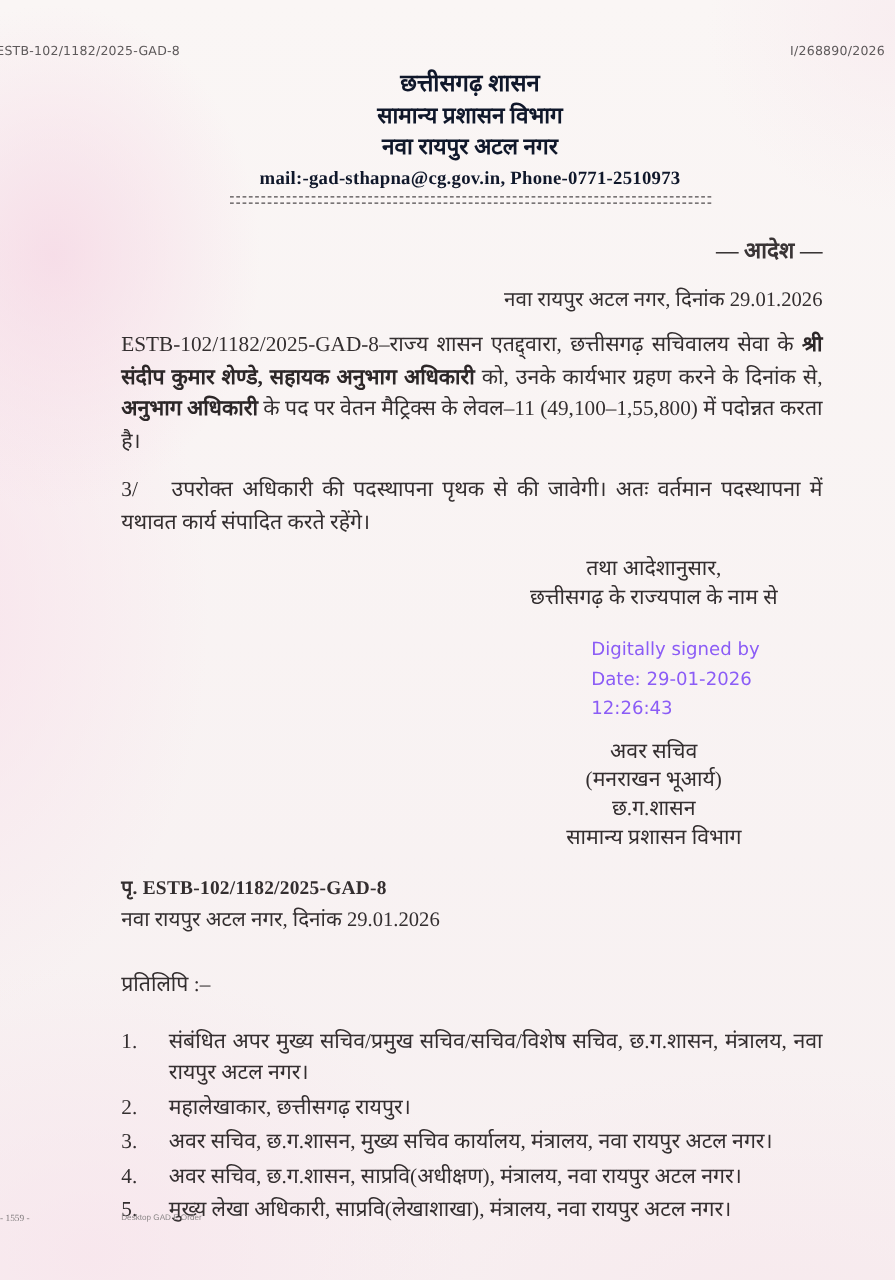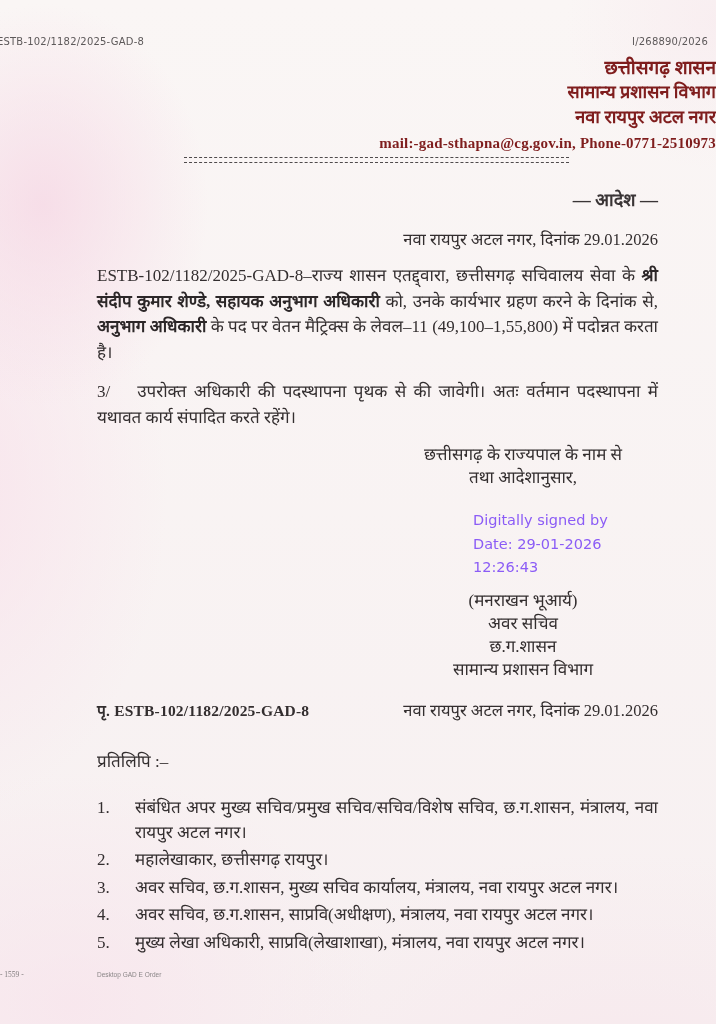--- a/index.html
+++ b/index.html
@@ -18,21 +18,21 @@
     color: #332e2f;
   }
   .page { position: absolute; inset: 0; }
 
   .ref { position: absolute; top: 36px; font-family: "DejaVu Sans", sans-serif;
          font-size: 10px; color: #5d595a; letter-spacing: .2px; }
   .ref-left  { left: -3px; }
   .ref-right { right: 8px; }
 
   .letterhead { position: absolute; top: 55px; left: 36px; right: 0;
-                text-align: right; font-weight: 700; color: #7f1d1d; }
+                text-align: center; font-weight: 700; color: #0f172a; }
   .lh-line  { font-size: 18px; line-height: 25px; }
   .lh-line.first { font-size: 19px; }
   .lh-contact { font-size: 15px; line-height: 20px; margin-top: 3px;
                 font-family: "Liberation Serif", serif; letter-spacing: .2px; }
   .dashes { width: 385px; height: 4px; margin: 4px auto 0;
             border-top: 1.4px dashed #4f4b4c; border-bottom: 1.4px dashed #4f4b4c; }
 
   .content { position: absolute; left: 97px; right: 58px; top: 184px;
              font-size: 17px; line-height: 25.5px; font-weight: 500; }
 
@@ -49,21 +49,21 @@
               line-height: 23px; font-size: 17px; }
 
   .digital { margin: 20px 0 0 376px;
              font-family: "DejaVu Sans", sans-serif; font-weight: 500;
              font-size: 14.5px; line-height: 23.5px; color: #8b5cf6; }
 
   .sig-block { width: 270px; margin: 9px 0 0 auto; text-align: center;
                line-height: 23px; font-size: 17px; }
 
   .endorse-row { display: flex; justify-content: space-between;
-                 align-items: baseline; margin-top: 17px; }
+                 align-items: baseline; margin-top: 17px; flex-direction: column; }
   .endorse-ref { font-size: 15.5px; font-weight: 600; letter-spacing: .2px; }
   .endorse-date { font-size: 16.5px; }
 
   .copy-label { margin-top: 26px; font-size: 17px; }
 
   .copy-list { margin-top: 20px; }
   .copy-item { display: flex; margin-bottom: 2.5px; line-height: 25px; }
   .copy-num  { width: 38px; flex: 0 0 38px; }
   .copy-text { flex: 1; text-align: justify; }
 
@@ -92,33 +92,33 @@
 
     <div class="order-title">— आदेश —</div>
     <div class="dateline">नवा रायपुर अटल नगर, दिनांक 29.01.2026</div>
 
     <div class="para"><span>ESTB-102/1182/2025-GAD-8–राज्य शासन एतद्द्वारा, छत्तीसगढ़ सचिवालय सेवा के </span><span class="b">श्री संदीप कुमार शेण्डे, सहायक अनुभाग अधिकारी</span><span> को, उनके कार्यभार ग्रहण करने के दिनांक से, </span><span class="b">अनुभाग अधिकारी</span><span> के पद पर वेतन मैट्रिक्स के लेवल–11 (49,100–1,55,800) में पदोन्नत करता है।</span></div>
 
 
     <div class="para numbered"><span class="pnum">3/</span><span>उपरोक्त अधिकारी की पदस्थापना पृथक से की जावेगी। अतः वर्तमान पदस्थापना में यथावत कार्य संपादित करते रहेंगे।</span></div>
 
     <div class="by-order">
+      <div>तथा आदेशानुसार,</div>
       <div>छत्तीसगढ़ के राज्यपाल के नाम से</div>
-      <div>तथा आदेशानुसार,</div>
     </div>
 
     <div class="digital">
       <div>Digitally signed by</div>
       <div>Date: 29-01-2026</div>
       <div>12:26:43</div>
     </div>
 
     <div class="sig-block">
+      <div>अवर सचिव</div>
       <div>(मनराखन भूआर्य)</div>
-      <div>अवर सचिव</div>
       <div>छ.ग.शासन</div>
       <div>सामान्य प्रशासन विभाग</div>
     </div>
 
     <div class="endorse-row">
       <div class="endorse-ref">पृ. ESTB-102/1182/2025-GAD-8</div>
       <div class="endorse-date">नवा रायपुर अटल नगर, दिनांक 29.01.2026</div>
     </div>
 
     <div class="copy-label">प्रतिलिपि :–</div>

